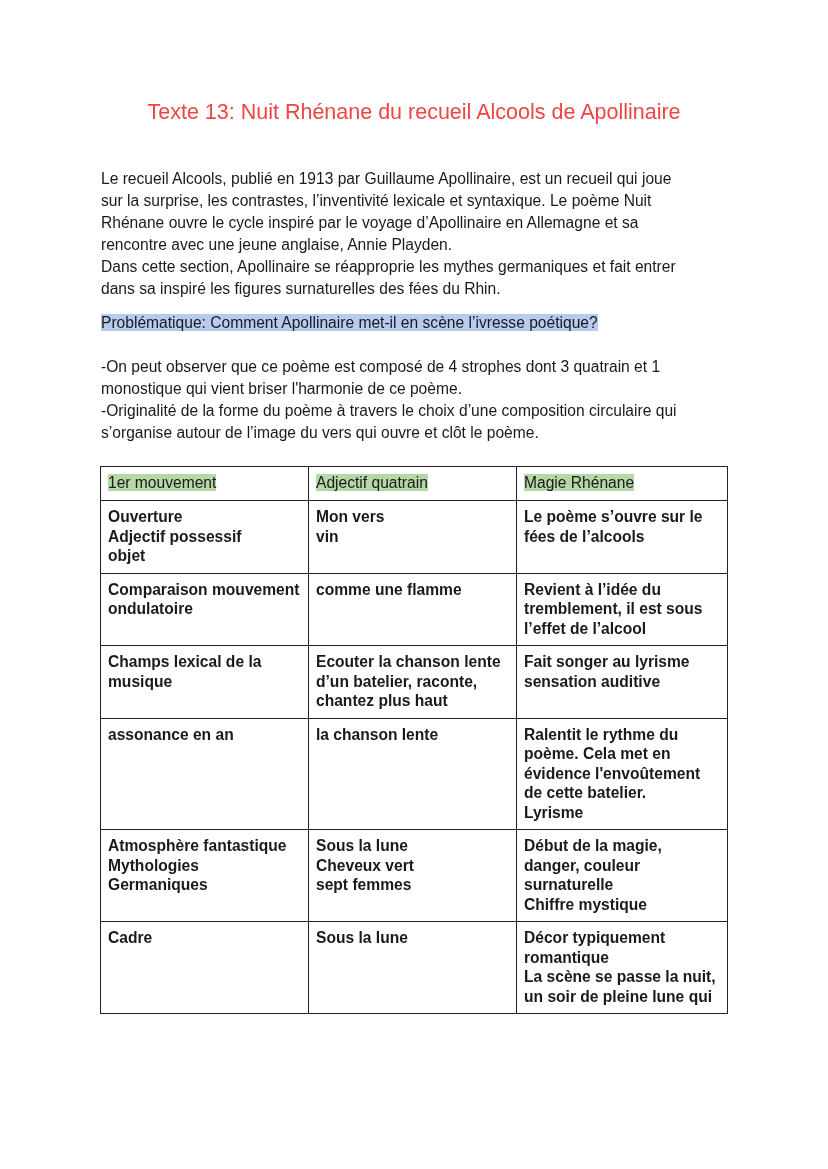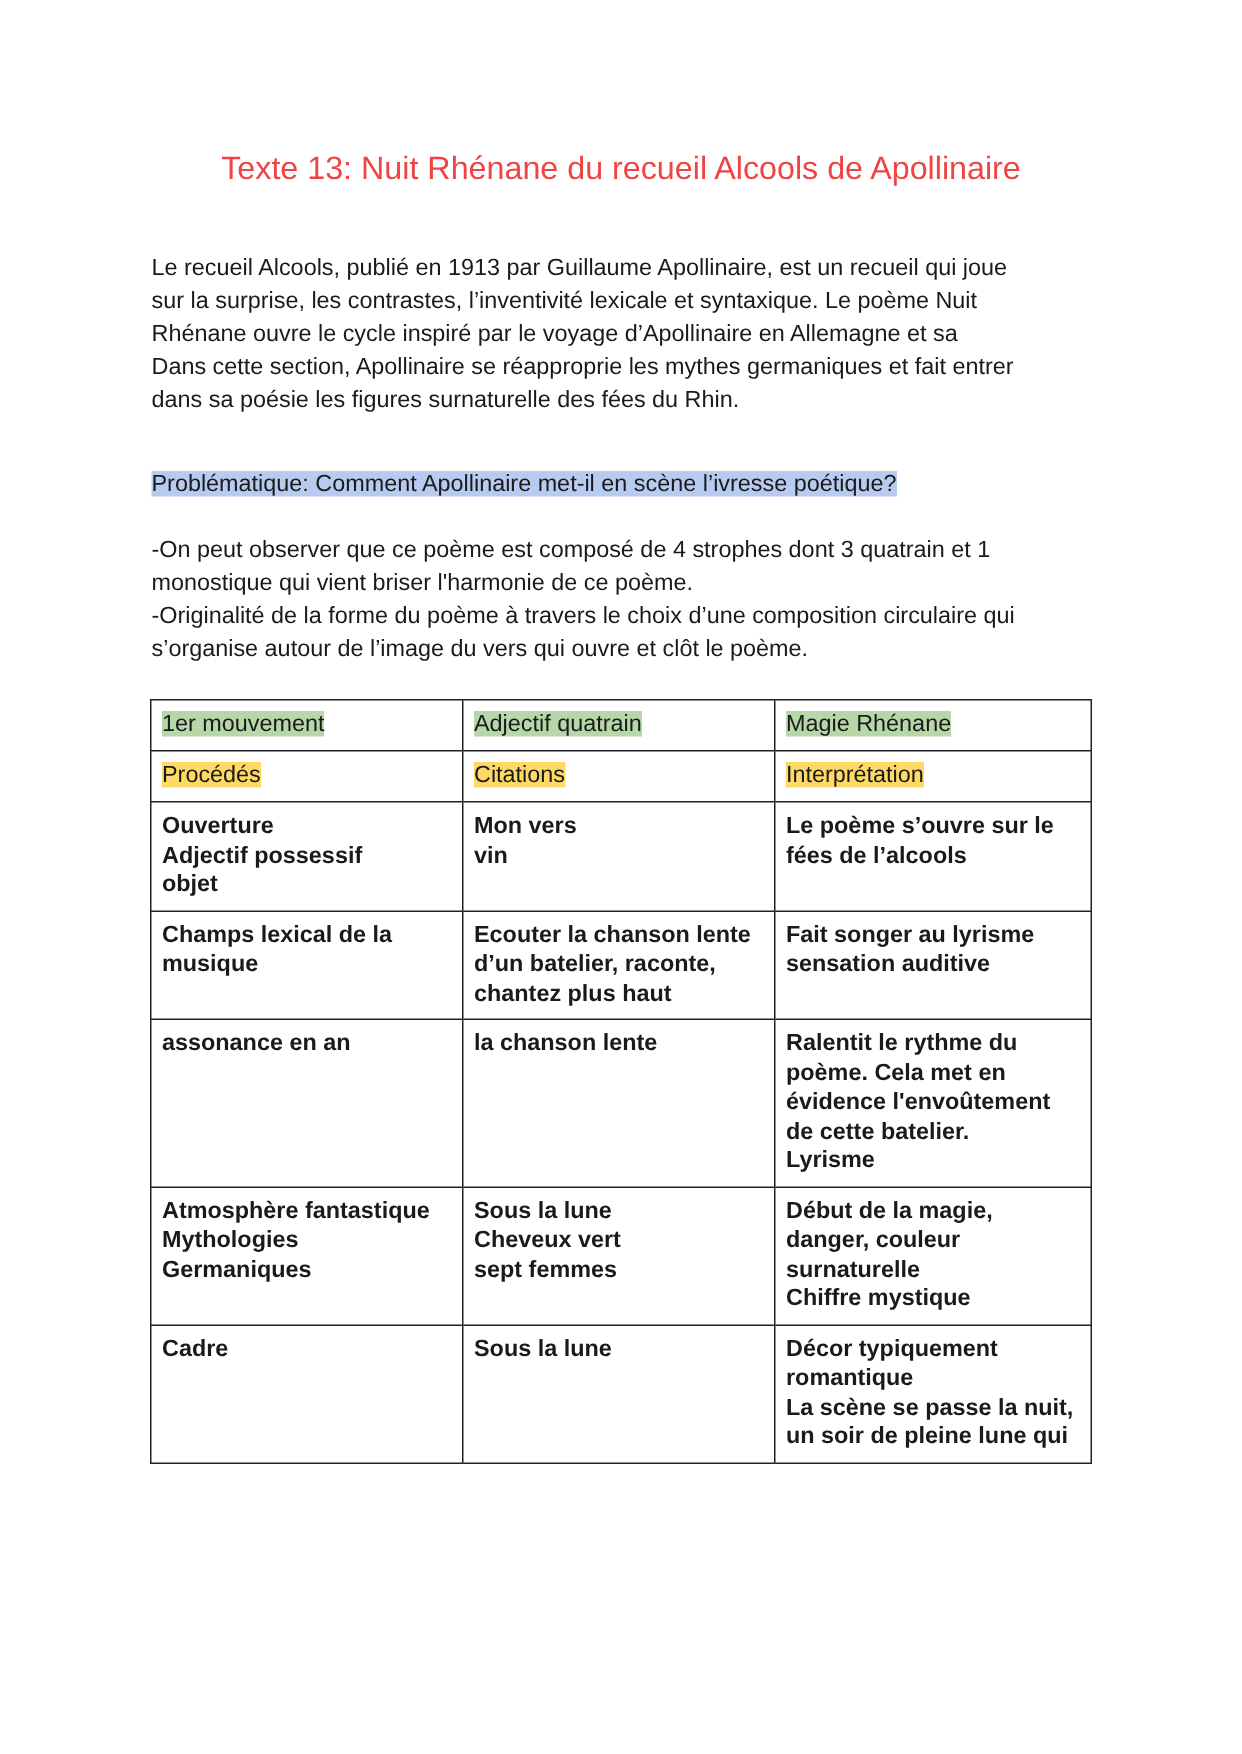--- a/index.html
+++ b/index.html
@@ -28,22 +28,23 @@
 </head>
 <body>
 
 <div class="page">
   <div class="title">Texte 13: Nuit Rhénane du recueil Alcools de Apollinaire</div>
 
   <div class="para p1">
     <span class="line">Le recueil Alcools, publié en 1913 par Guillaume Apollinaire, est un recueil qui joue</span>
     <span class="line">sur la surprise, les contrastes, l’inventivité lexicale et syntaxique. Le poème Nuit</span>
     <span class="line">Rhénane ouvre le cycle inspiré par le voyage d’Apollinaire en Allemagne et sa</span>
+    <span class="line">rencontre avec une jeune anglaise, Annie Playden.</span>
     <span class="line">Dans cette section, Apollinaire se réapproprie les mythes germaniques et fait entrer</span>
-    <span class="line">dans sa poésie les figures surnaturelle des fées du Rhin.</span>
+    <span class="line">dans sa inspiré les figures surnaturelles des fées du Rhin.</span>
   </div>
 
   <div class="para problem">
     <span class="hl-blue">Problématique: Comment Apollinaire met-il en scène l’ivresse poétique?</span>
   </div>
 
   <div class="para p2">
     <span class="line">-On peut observer que ce poème est composé de 4 strophes dont 3 quatrain et 1</span>
     <span class="line">monostique qui vient briser l'harmonie de ce poème.</span>
     <span class="line">-Originalité de la forme du poème à travers le choix d’une composition circulaire qui</span>
@@ -55,38 +56,47 @@
         <col class="c1">
         <col class="c2">
         <col class="c3">
       </colgroup>
     <tbody id="table-body">
       <tr class="row-hdr">
         <td><span class="hl-green">1er mouvement</span></td>
         <td><span class="hl-green">Adjectif quatrain</span></td>
         <td><span class="hl-green">Magie Rhénane</span></td>
       </tr>
-      <tr class="row-hdr">
-        <td><span class="hl-yellow">Procédés</span></td>
-        <td><span class="hl-yellow">Citations</span></td>
-        <td><span class="hl-yellow">Interprétation</span></td>
-      </tr>
     <tr>
           <td>
             <span class="cell-line">Ouverture</span>
             <span class="cell-line">Adjectif possessif</span>
             <span class="cell-line">objet</span>
           </td>
           <td>
             <span class="cell-line">Mon vers</span>
             <span class="cell-line">vin</span>
           </td>
           <td>
             <span class="cell-line">Le poème s’ouvre sur le</span>
             <span class="cell-line">fées de l’alcools</span>
+          </td>
+        </tr>
+        <tr>
+          <td>
+            <span class="cell-line">Comparaison mouvement</span>
+            <span class="cell-line">ondulatoire</span>
+          </td>
+          <td>
+            <span class="cell-line">comme une flamme</span>
+          </td>
+          <td>
+            <span class="cell-line">Revient à l’idée du</span>
+            <span class="cell-line">tremblement, il est sous</span>
+            <span class="cell-line">l’effet de l’alcool</span>
           </td>
         </tr>
         <tr>
           <td>
             <span class="cell-line">Champs lexical de la</span>
             <span class="cell-line">musique</span>
           </td>
           <td>
             <span class="cell-line">Ecouter la chanson lente</span>
             <span class="cell-line">d’un batelier, raconte,</span>

